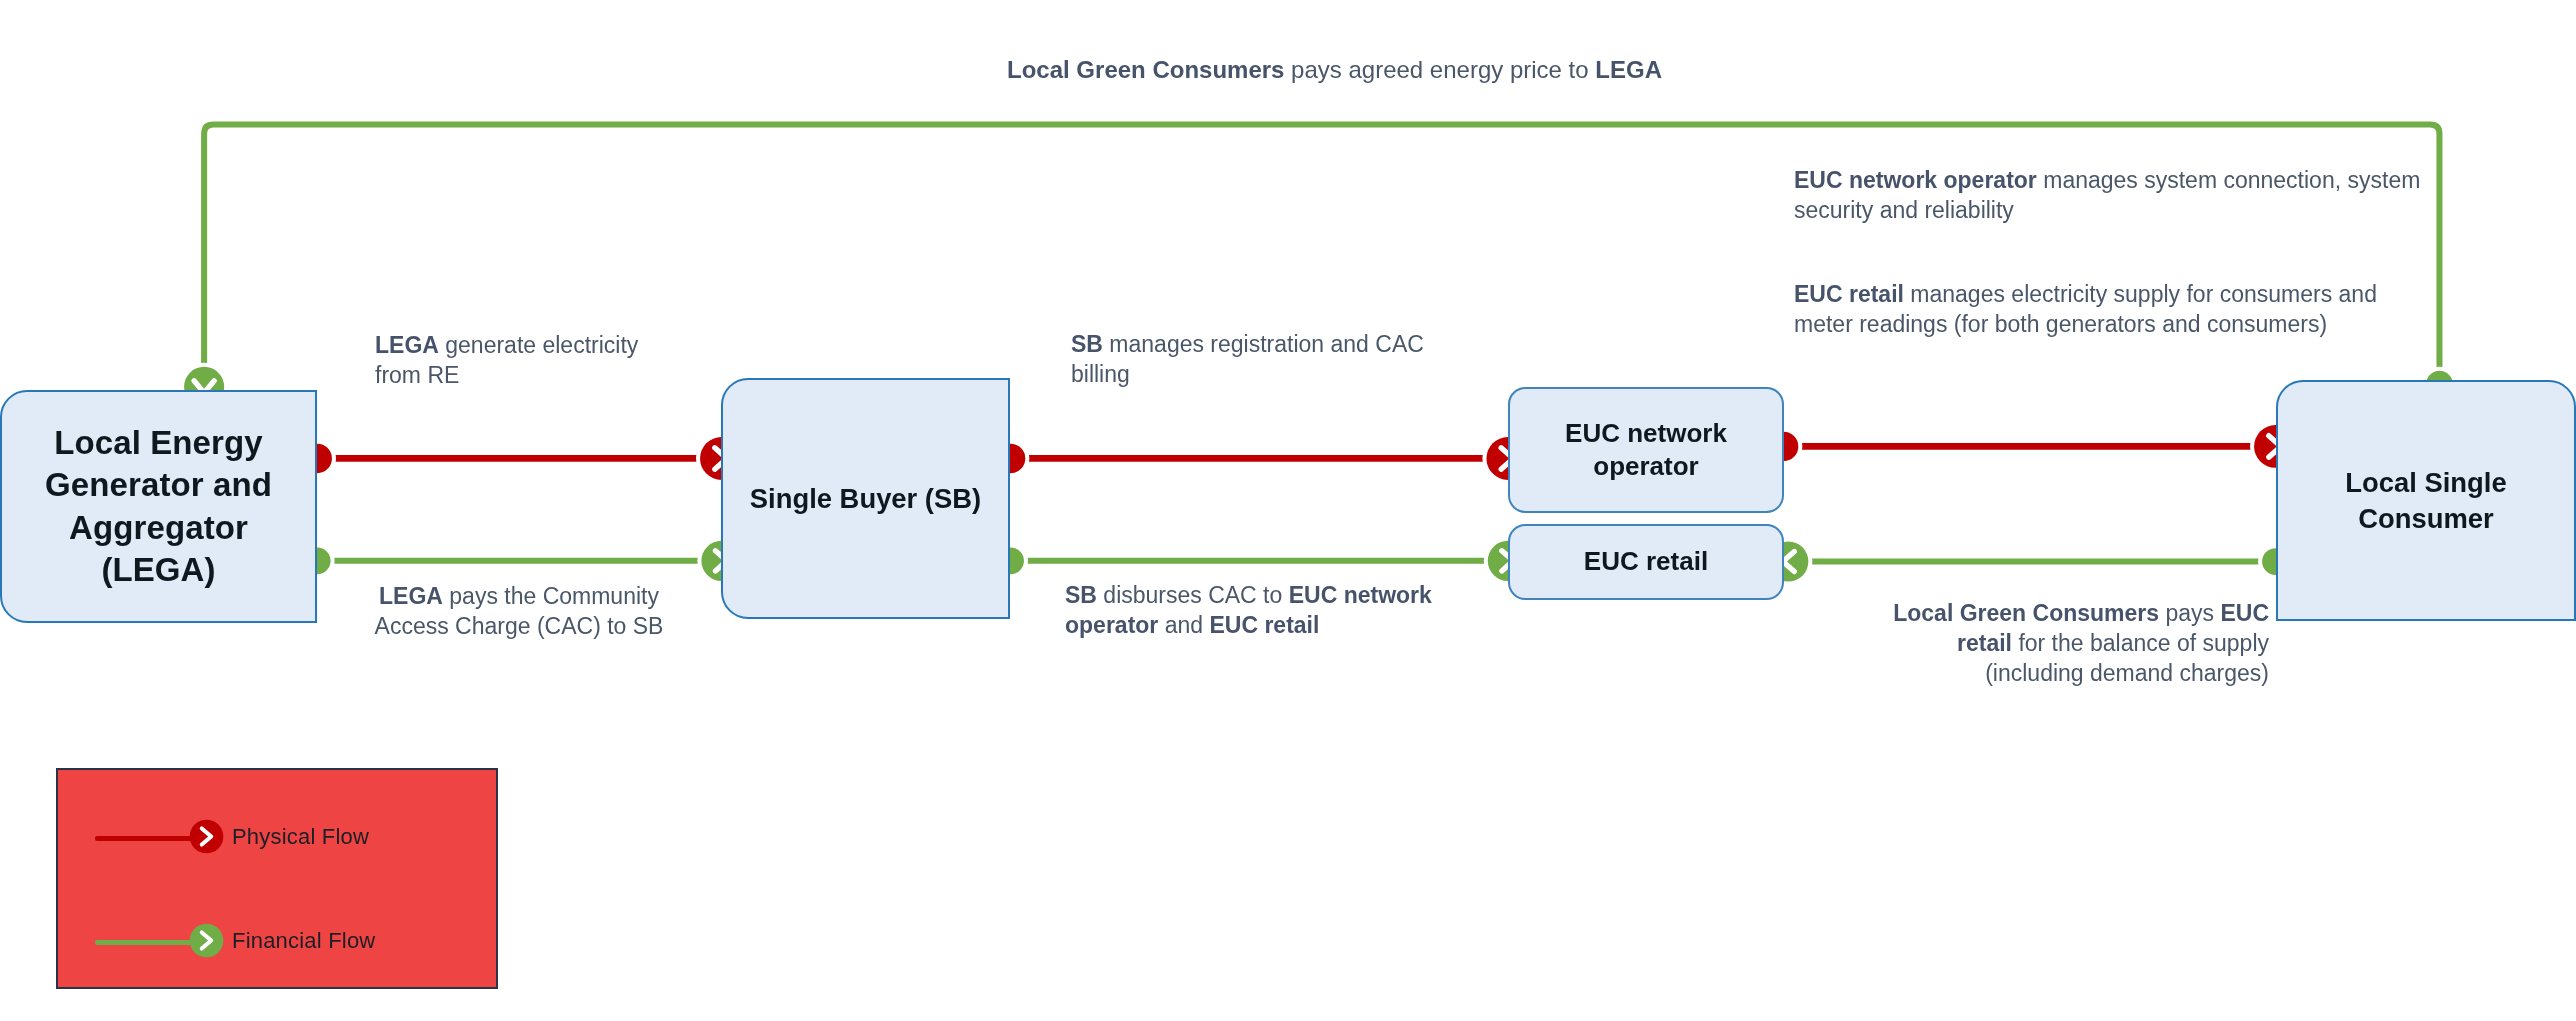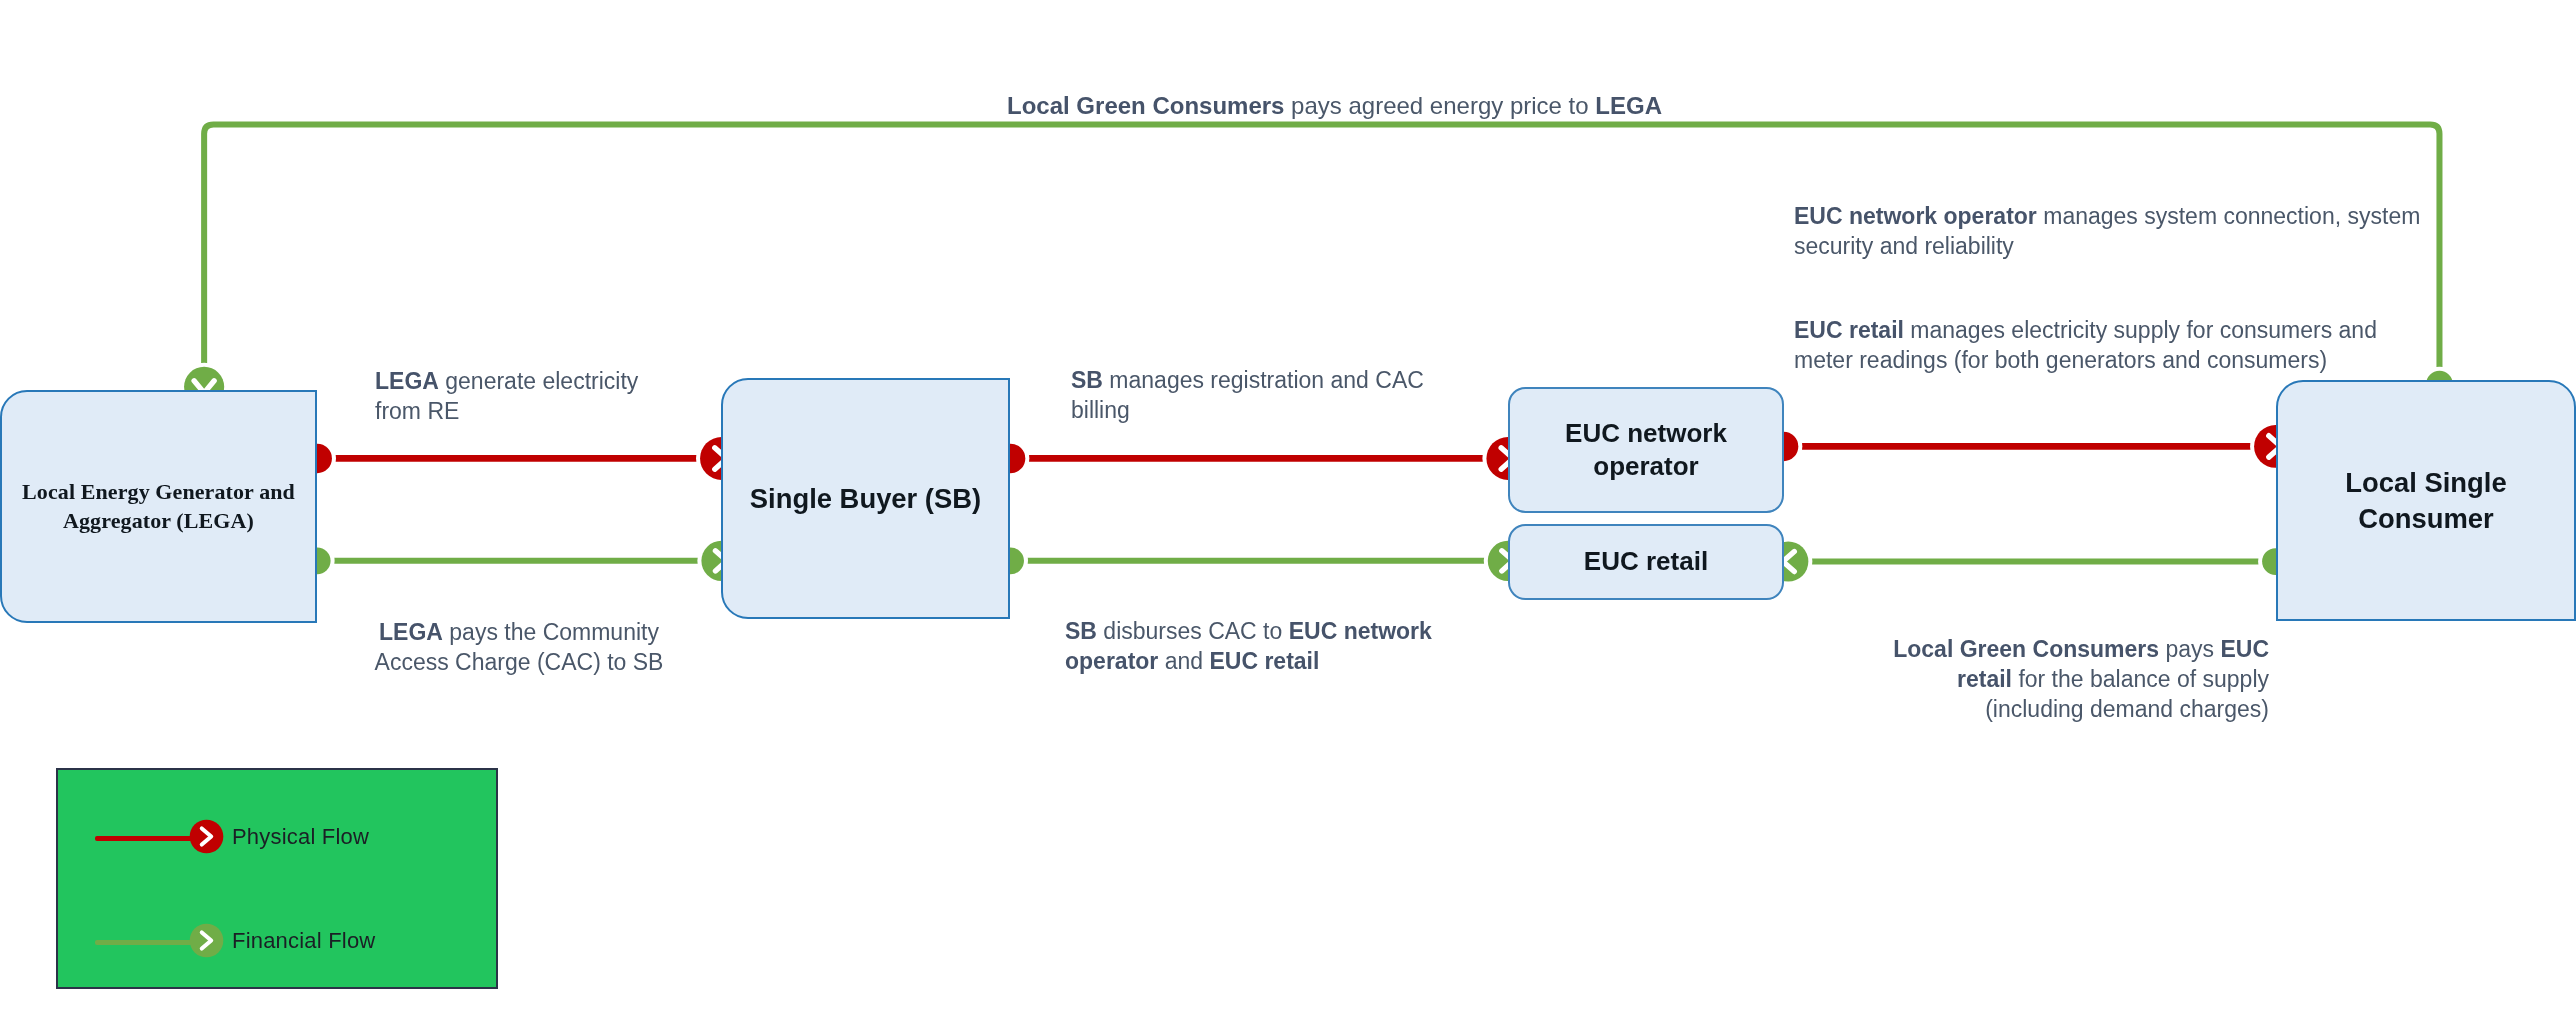--- a/index.html
+++ b/index.html
@@ -35,23 +35,22 @@
     color:#10181f;
     font-weight:700;
     line-height:1.28;
     z-index:4;
   }
   .node .node-label{ padding:0 6.7px; }
 
   #node-lega{
     left:0px; top:390px; width:317px; height:233px;
     border-radius:27px 0 0 27px;
-    font-size:22px;
+    font-size:33px;
     letter-spacing:0.1px;
-    font-family:Liberation Serif, serif;
   }
   #node-sb{
     left:721px; top:378px; width:289px; height:241px;
     border-radius:27px 0 0 27px;
     font-size:27.4px;
   }
   #node-euc-network{
     left:1508px; top:387px; width:276px; height:126px;
     border-radius:17.4px;
     border-color:#3f84bd;
@@ -70,21 +69,20 @@
   }
 
   
   .note{
     position:absolute;
     font-size:23px;
     line-height:1.30;
     color:#4a5769;
     z-index:3;
     white-space:pre-line;
-    margin-top:36px;
   }
   .note b{ font-weight:700; color:#46536a; }
 
   #note-top{
     left:893px; top:54px; width:883px;
     font-size:24px;
     text-align:center;
   }
   #note-lega-top   { left:375px;  top:331px;  width:315px; }
   #note-lega-bottom{ left:372px;  top:582px;  width:294px;text-align:center; }
@@ -93,21 +91,21 @@
   #note-euc-net    { left:1794px; top:166px;  width:669px; }
   #note-euc-retail { left:1794px; top:280px;  width:602px; }
   #note-lgc        { left:1854px; top:599px;  width:415px;text-align:right; }
 
   
   #legend{
     position:absolute;
     left:56px; top:768px;
     width:442px; height:221px;
     border:2.7px solid #2b3348;
-    background:#22c55e;
+    background:#ef4444;
     box-sizing:border-box;
     z-index:5;
   }
   .legend-row{
     position:absolute;
     left:0; width:100%;
     height:40px;
     display:flex;
     align-items:center;
   }

